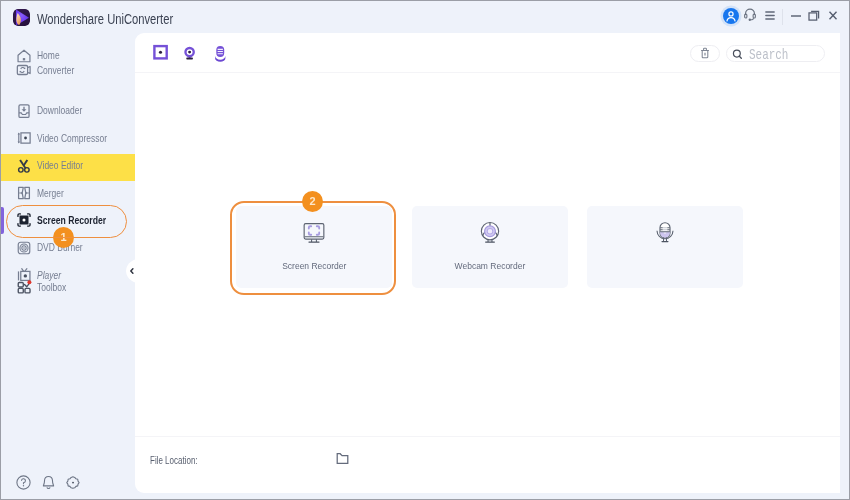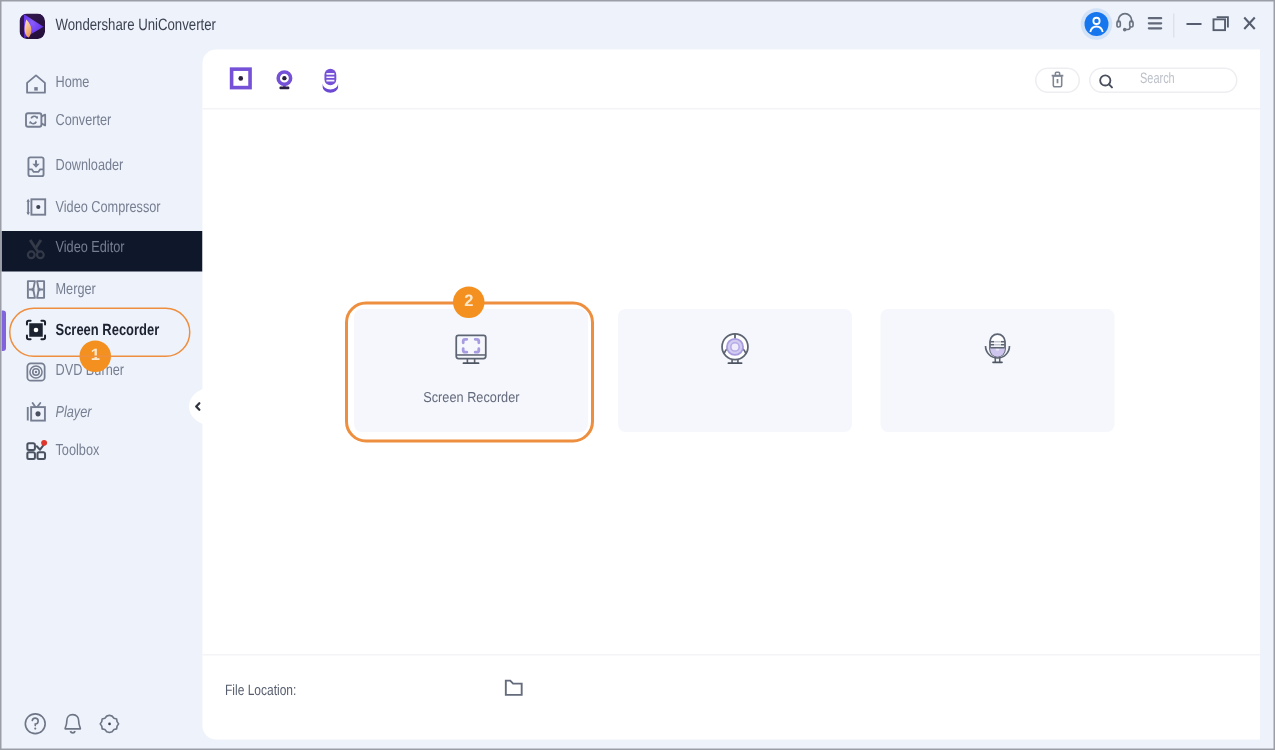--- a/index.html
+++ b/index.html
@@ -8,50 +8,50 @@
        font-family:"Liberation Sans",sans-serif;
        background:#9b9ea6;}
   .win{position:absolute;left:1px;top:1px;width:848px;height:498px;
        background:#eef2fa;overflow:hidden;box-sizing:border-box;}
   
   .cx{display:inline-block;transform:scaleX(.80);transform-origin:left center;white-space:nowrap;}
 
   
   .titlebar{position:absolute;left:0;top:0;width:848px;height:32px;}
   .logo{position:absolute;left:12px;top:8px;width:17px;height:17px;border-radius:5px;overflow:hidden;}
-  .apptitle{position:absolute;left:36px;top:10px;font-size:11px;color:#3b4252;text-align:center;}
+  .apptitle{position:absolute;left:36px;top:10px;font-size:14px;color:#3b4252;text-align:center;}
   .tbicon{position:absolute;top:7px;}
   .avatar{position:absolute;left:722px;top:7px;width:16px;height:16px;border-radius:50%;
           background:#1676ee;box-shadow:0 0 0 2.5px rgba(26,122,239,.13);}
   .tbdiv{position:absolute;left:781px;top:8px;width:1px;height:16px;background:#dee2eb;}
 
   
   .sidebar{position:absolute;left:0;top:32px;width:116px;height:466px;text-align:right;}
   .navitem{position:absolute;left:0;width:134px;height:27px;box-sizing:border-box;}
   .navitem .ico{position:absolute;left:14px;top:3px;width:18px;height:18px;}
   .navitem .lbl{position:absolute;left:36px;top:5.5px;font-size:10.6px;color:#767e91;}
-  .navitem.hover{background:#0f172a;}
+  .navitem.hover{background:#fde047;}
   .navitem.active .lbl{color:#1c2230;font-weight:bold;font-size:10.8px;}
   .navbar-ind{position:absolute;left:0px;width:3px;height:27px;background:#8163dd;border-radius:0 2px 2px 0;}
 
   .collapse{position:absolute;left:125px;top:226px;width:10px;height:24px;}
   .navfoot{position:absolute;left:0;top:434px;width:134px;height:32px;}
   .navfoot .fi{position:absolute;top:7px;width:17px;height:17px;}
 
   
   .panel{position:absolute;left:134px;top:32px;width:705px;height:460px;
          background:#fff;border-radius:9px 0 0 9px;overflow:hidden;}
   .toolbar{position:absolute;left:0;top:0;width:705px;height:39px;}
   .toolbar .tab{position:absolute;top:11px;width:19px;height:19px;}
   .delbtn{position:absolute;left:555px;top:12px;width:30px;height:17px;
           border:1px solid #eeeef2;border-radius:9px;box-sizing:border-box;}
   .searchbox{position:absolute;left:591px;top:12px;width:99px;height:17px;
              border:1px solid #eeeef2;border-radius:9px;box-sizing:border-box;}
   .searchbox .sico{position:absolute;left:4px;top:1.5px;width:13px;height:13px;}
-  .searchbox .sph{position:absolute;left:33px;top:0.5px;font-size:10px;color:#bcc0c9;}
+  .searchbox .sph{position:absolute;left:22px;top:0.5px;font-size:15px;color:#bcc0c9;font-family:Liberation Mono, monospace;}
   .tbline{position:absolute;left:0;top:39px;width:705px;height:1px;background:#f4f4f7;}
 
   
   .cards{position:absolute;left:0;top:0;width:705px;height:460px;}
   .card{position:absolute;top:173px;width:156px;height:82px;
         background:#f5f7fc;border-radius:5px;}
   .card .cico{position:absolute;left:50%;top:13px;margin-left:-13px;width:26px;height:26px;}
   .card .clbl{position:absolute;left:0;top:54px;width:156px;text-align:center;
               font-size:9.6px;color:#636a7c;}
   .card .clbl span{display:inline-block;transform:scaleX(.885);transform-origin:center center;white-space:nowrap;}
@@ -157,21 +157,21 @@
     <div id="navlist">
         <div class="navitem" style="top: 10.7px;">
           <span class="ico">
             <svg width="18" height="18" viewBox="0 0 20 20">
               <path d="M3.4 9.2 L10 3.6 L16.6 9.2 V16.4 H3.4 Z" fill="none" stroke="#767e91" stroke-width="1.35" stroke-linejoin="round"></path>
               <rect x="8.7" y="12.3" width="2.6" height="2.6" fill="#767e91"></rect>
             </svg>
           </span>
           <span class="lbl"><span class="cx">Home</span></span>
         </div>
-        <div class="navitem" style="top: 35px;">
+        <div class="navitem" style="top: 25px;">
           <span class="ico">
             <svg width="18" height="18" viewBox="0 0 20 20">
               <rect x="2.6" y="5" width="11.4" height="10" rx="1.5" fill="none" stroke="#767e91" stroke-width="1.4"></rect>
               <path d="M14.2 7.3 l2.6 -1.3 v8 l-2.6 -1.3" fill="none" stroke="#767e91" stroke-width="1.3" stroke-linejoin="round"></path>
               <path d="M6.4 8.8 a2.5 2.5 0 0 1 4.2 -.7 l.5 .6" fill="none" stroke="#767e91" stroke-width="1.25"></path>
               <path d="M10.2 11.2 a2.5 2.5 0 0 1 -4.2 .7 l-.5 -.6" fill="none" stroke="#767e91" stroke-width="1.25"></path>
               <path d="M11.5 7.1 l-.3 1.9 -1.7 -.6 z" fill="#767e91"></path>
               <path d="M5.1 12.9 l.3 -1.9 1.7 .6 z" fill="#767e91"></path>
             </svg>
           </span>
@@ -251,21 +251,21 @@
           <span class="ico">
             <svg width="18" height="18" viewBox="0 0 20 20">
               <path d="M9.6 6 L7.5 3 M10.8 6 L13.2 3" stroke="#767e91" stroke-width="1.35" stroke-linecap="round"></path>
               <rect x="6.4" y="6" width="10.2" height="10" fill="none" stroke="#767e91" stroke-width="1.4"></rect>
               <line x1="3.9" y1="6" x2="3.9" y2="16" stroke="#767e91" stroke-width="1.4"></line>
               <circle cx="11.5" cy="11" r="1.9" fill="#4a5160"></circle>
             </svg>
           </span>
           <span class="lbl"><span class="cx">Player</span></span>
         </div>
-        <div class="navitem" style="top: 255px; text-decoration: underline;">
+        <div class="navitem" style="top: 242px; text-decoration: underline;">
           <span class="ico">
             <svg width="18" height="18" viewBox="0 0 20 20">
               <rect x="3.6" y="5" width="5.6" height="5" rx="1.1" fill="none" stroke="#4a5160" stroke-width="1.5"></rect>
               <rect x="3.6" y="11.6" width="5.6" height="5" rx="1.1" fill="none" stroke="#4a5160" stroke-width="1.5"></rect>
               <rect x="11.1" y="11.6" width="5.6" height="5" rx="1.1" fill="none" stroke="#4a5160" stroke-width="1.5"></rect>
               <path d="M10.6 7.2 L13 9.8 L17.1 4.4" fill="none" stroke="#4a5160" stroke-width="1.5" stroke-linejoin="round" stroke-linecap="round"></path>
               <circle cx="16" cy="4.7" r="2.2" fill="#e0352c"></circle>
             </svg>
           </span>
           <span class="lbl"><span class="cx">Toolbox</span></span>
@@ -373,20 +373,21 @@
             <svg width="26" height="26" viewBox="0 0 28 28">
               <circle cx="14" cy="13.1" r="9.3" fill="#fff" stroke="#5d6472" stroke-width="1.25"></circle>
               <path d="M5.9 18.4 a8.5 8.5 0 0 1 16.2 0" fill="none" stroke="#5d6472" stroke-width="1.25"></path>
               <line x1="14" y1="4" x2="14" y2="8.2" stroke="#5d6472" stroke-width="1.3"></line>
               <circle cx="14" cy="13.2" r="5.8" fill="#d2cbf0" stroke="#a79ce0" stroke-width="1.3"></circle>
               <circle cx="14" cy="13.2" r="3" fill="#efebfb" stroke="#b5abe8" stroke-width="1.1"></circle>
               <path d="M11.9 22.1 v2.6 M16.1 22.1 v2.6" stroke="#5d6472" stroke-width="1.2"></path>
               <line x1="9.3" y1="24.9" x2="18.7" y2="24.9" stroke="#4d5462" stroke-width="1.3" stroke-linecap="round"></line>
             </svg>
           </span>
+          <span class="clbl"><span>Webcam Recorder</span></span>
         </div>
         <div class="card" style="left: 452px;">
           <span class="cico">
             <svg width="26" height="26" viewBox="0 0 28 28">
               <path d="M5.4 12.6 a8.6 8.6 0 0 0 17.2 0" fill="none" stroke="#5d6472" stroke-width="1.2"></path>
               <rect x="8.6" y="4" width="10.8" height="16.2" rx="5.4" fill="#fff" stroke="#5d6472" stroke-width="1.25"></rect>
               <path d="M8.7 13.8 h10.6 v1 a5.3 5.4 0 0 1 -10.6 0 z" fill="#cec6ef"></path>
               <circle cx="14" cy="14.6" r="1.35" fill="#ece9f8"></circle>
               <g stroke="#5d6472" stroke-width="1.15">
                 <line x1="8.8" y1="9.5" x2="11.6" y2="9.5"></line>

